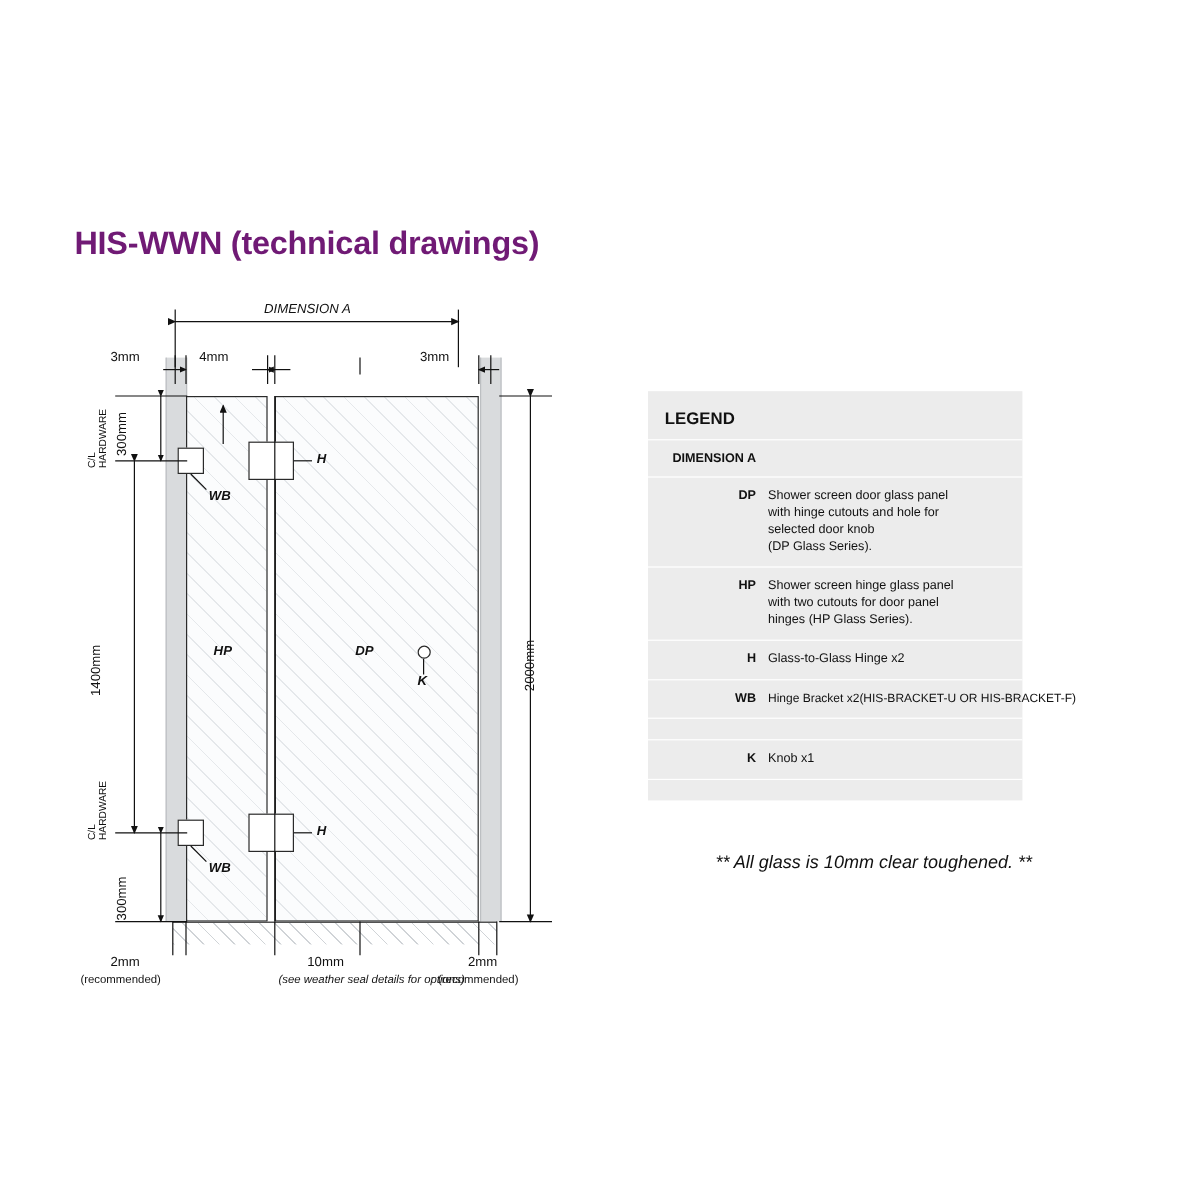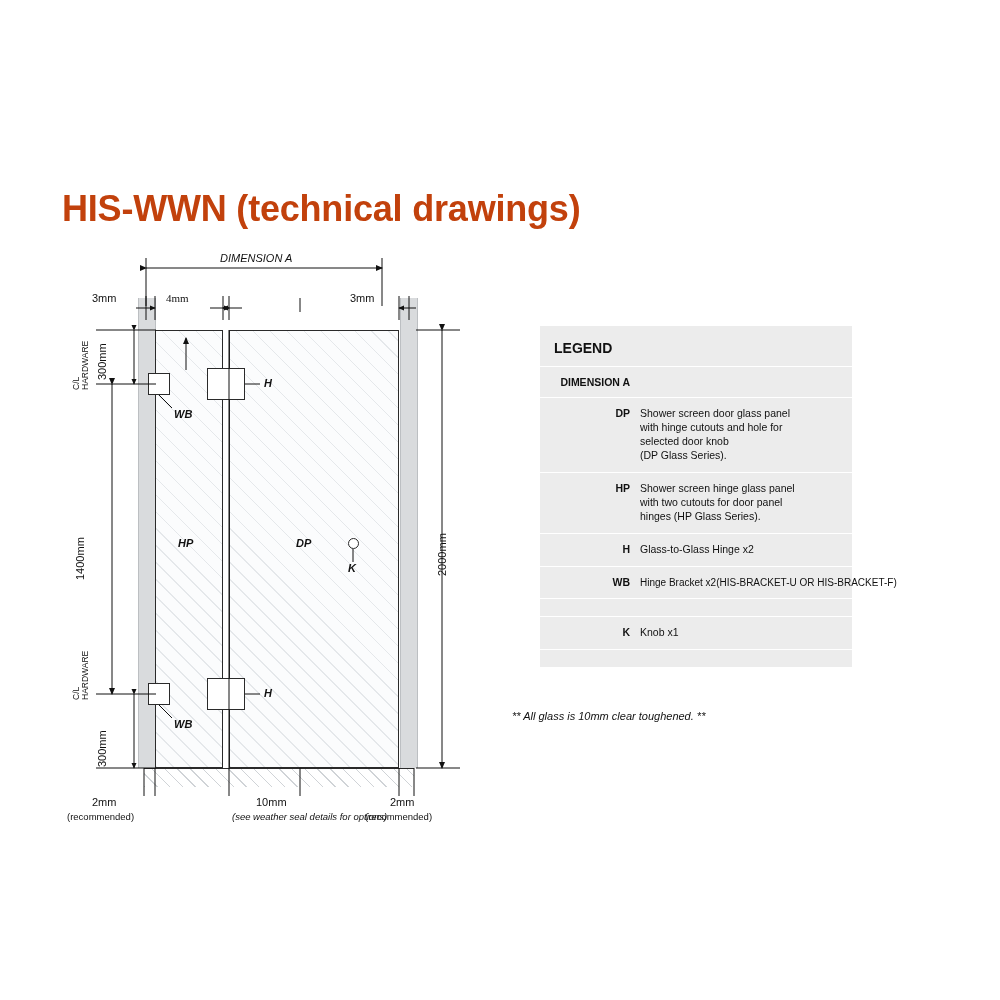--- a/index.html
+++ b/index.html
@@ -12,24 +12,24 @@
     height: 1000px;
     position: relative;
     font-family: "Liberation Sans", sans-serif;
     color: #111111;
     overflow: hidden;
   }
   .page-title {
     position: absolute;
     left: 62px;
     top: 188px;
-    font-size: 36px;
+    font-size: 27px;
     font-weight: bold;
     letter-spacing: -0.2px;
-    color: #c2410c;
+    color: #701a75;
     white-space: nowrap;
   }
 
   
   #drawing {
     position: absolute;
     left: 60px;
     top: 240px;
     width: 470px;
     height: 600px;
@@ -148,25 +148,25 @@
   .legend-row.wide .val {
     white-space: nowrap;
     font-size: 10px;
   }
   .legend-row.spacer {
     height: 18px;
     padding: 0;
   }
   #legend-note {
     position: absolute;
-    left: 512px;
+    left: 560px;
     top: 710px;
     width: 300px;
-    text-align: left;
-    font-size: 11px;
+    text-align: right;
+    font-size: 15px;
     font-style: italic;
     color: #111;
   }
 </style>
 </head>
 <body>
 
 <div class="page-title">HIS-WWN (technical drawings)</div>
 
 <div id="drawing">
@@ -248,21 +248,21 @@
       <line x1="99" y1="155" x2="112" y2="168"></line>
       <line x1="99" y1="465" x2="112" y2="478"></line>
 
       <line x1="293" y1="309" x2="293" y2="322"></line>
     </g>
   </svg>
 
   <div class="lbl italic" style="left:160px; top:12px;">DIMENSION A</div>
 
   <div class="lbl" style="left:32px; top:52px;">3mm</div>
-  <div class="lbl" style="left:106px; top:52px;font-family:Liberation Serif, serif;">4mm</div>
+  <div class="lbl" style="left:106px; top:52px;">4mm</div>
   <div class="lbl" style="left:290px; top:52px;">3mm</div>
 
   <div class="lbl vert tiny" style="left:12px; top:150px; line-height:1.1;">C/L<br>HARDWARE</div>
   <div class="lbl vert" style="left:36px; top:140px;">300mm</div>
   <div class="lbl vert" style="left:14px; top:340px;">1400mm</div>
   <div class="lbl vert tiny" style="left:12px; top:460px; line-height:1.1;">C/L<br>HARDWARE</div>
   <div class="lbl vert" style="left:36px; top:527px;">300mm</div>
 
   <div class="lbl vert" style="left:376px; top:336px;">2000mm</div>
 

